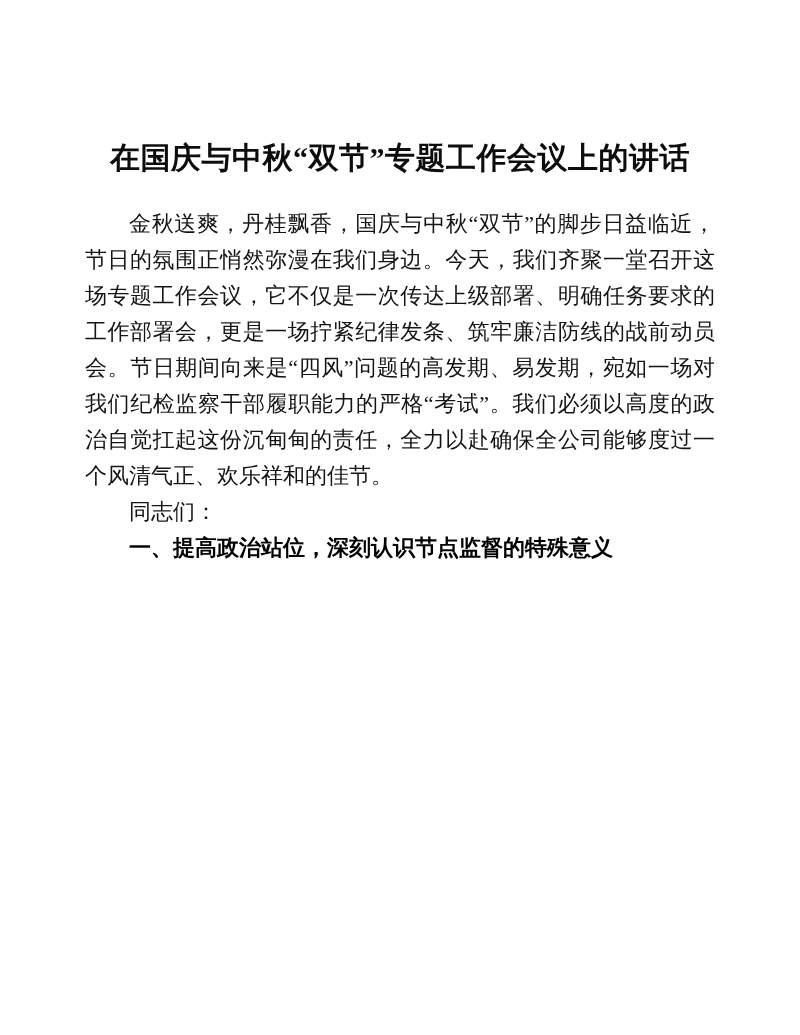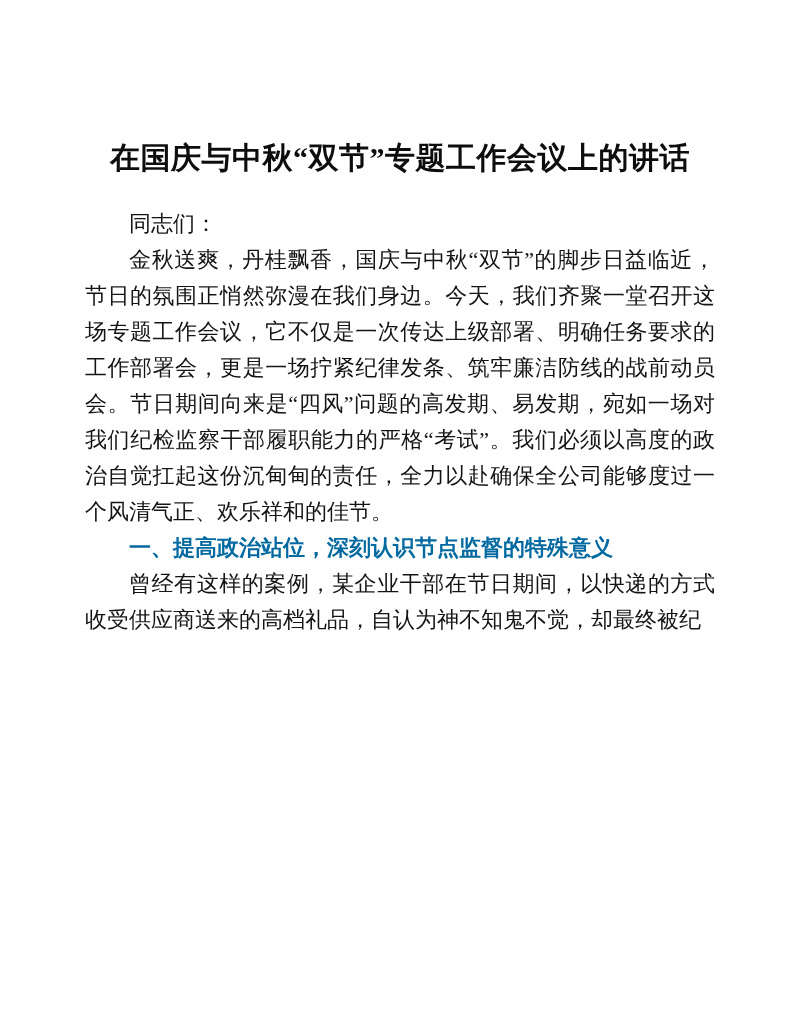--- a/index.html
+++ b/index.html
@@ -41,32 +41,31 @@
   }
   .para {
     margin: 0;
     padding: 0;
     text-indent: 2em;
   }
   .para.heading {
     font-family: "Liberation Sans", "DejaVu Sans", sans-serif;
     font-weight: 600;
     text-align: left;
-    color: #0369a1;
+    color: #000000;
   }
 </style>
 </head>
 <body>
 
 <div class="page">
   <h1 class="doc-title">在国庆与中秋“双节”专题工作会议上的讲话</h1>
 
   <div class="doc-body">
+    <p class="para">金秋送爽，丹桂飘香，国庆与中秋“双节”的脚步日益临近，节日的氛围正悄然弥漫在我们身边。今天，我们齐聚一堂召开这场专题工作会议，它不仅是一次传达上级部署、明确任务要求的工作部署会，更是一场拧紧纪律发条、筑牢廉洁防线的战前动员会。节日期间向来是“四风”问题的高发期、易发期，宛如一场对我们纪检监察干部履职能力的严格“考试”。我们必须以高度的政治自觉扛起这份沉甸甸的责任，全力以赴确保全公司能够度过一个风清气正、欢乐祥和的佳节。</p>
+
     <p class="para salutation">同志们：</p>
-
-    <p class="para">金秋送爽，丹桂飘香，国庆与中秋“双节”的脚步日益临近，节日的氛围正悄然弥漫在我们身边。今天，我们齐聚一堂召开这场专题工作会议，它不仅是一次传达上级部署、明确任务要求的工作部署会，更是一场拧紧纪律发条、筑牢廉洁防线的战前动员会。节日期间向来是“四风”问题的高发期、易发期，宛如一场对我们纪检监察干部履职能力的严格“考试”。我们必须以高度的政治自觉扛起这份沉甸甸的责任，全力以赴确保全公司能够度过一个风清气正、欢乐祥和的佳节。</p>
 
     <p class="para heading">一、提高政治站位，深刻认识节点监督的特殊意义</p>
 
 
-    <p class="para">曾经有这样的案例，某企业干部在节日期间，以快递的方式收受供应商送来的高档礼品，自认为神不知鬼不觉，却最终被纪</p>
   </div>
 </div>
 
 </body></html>

